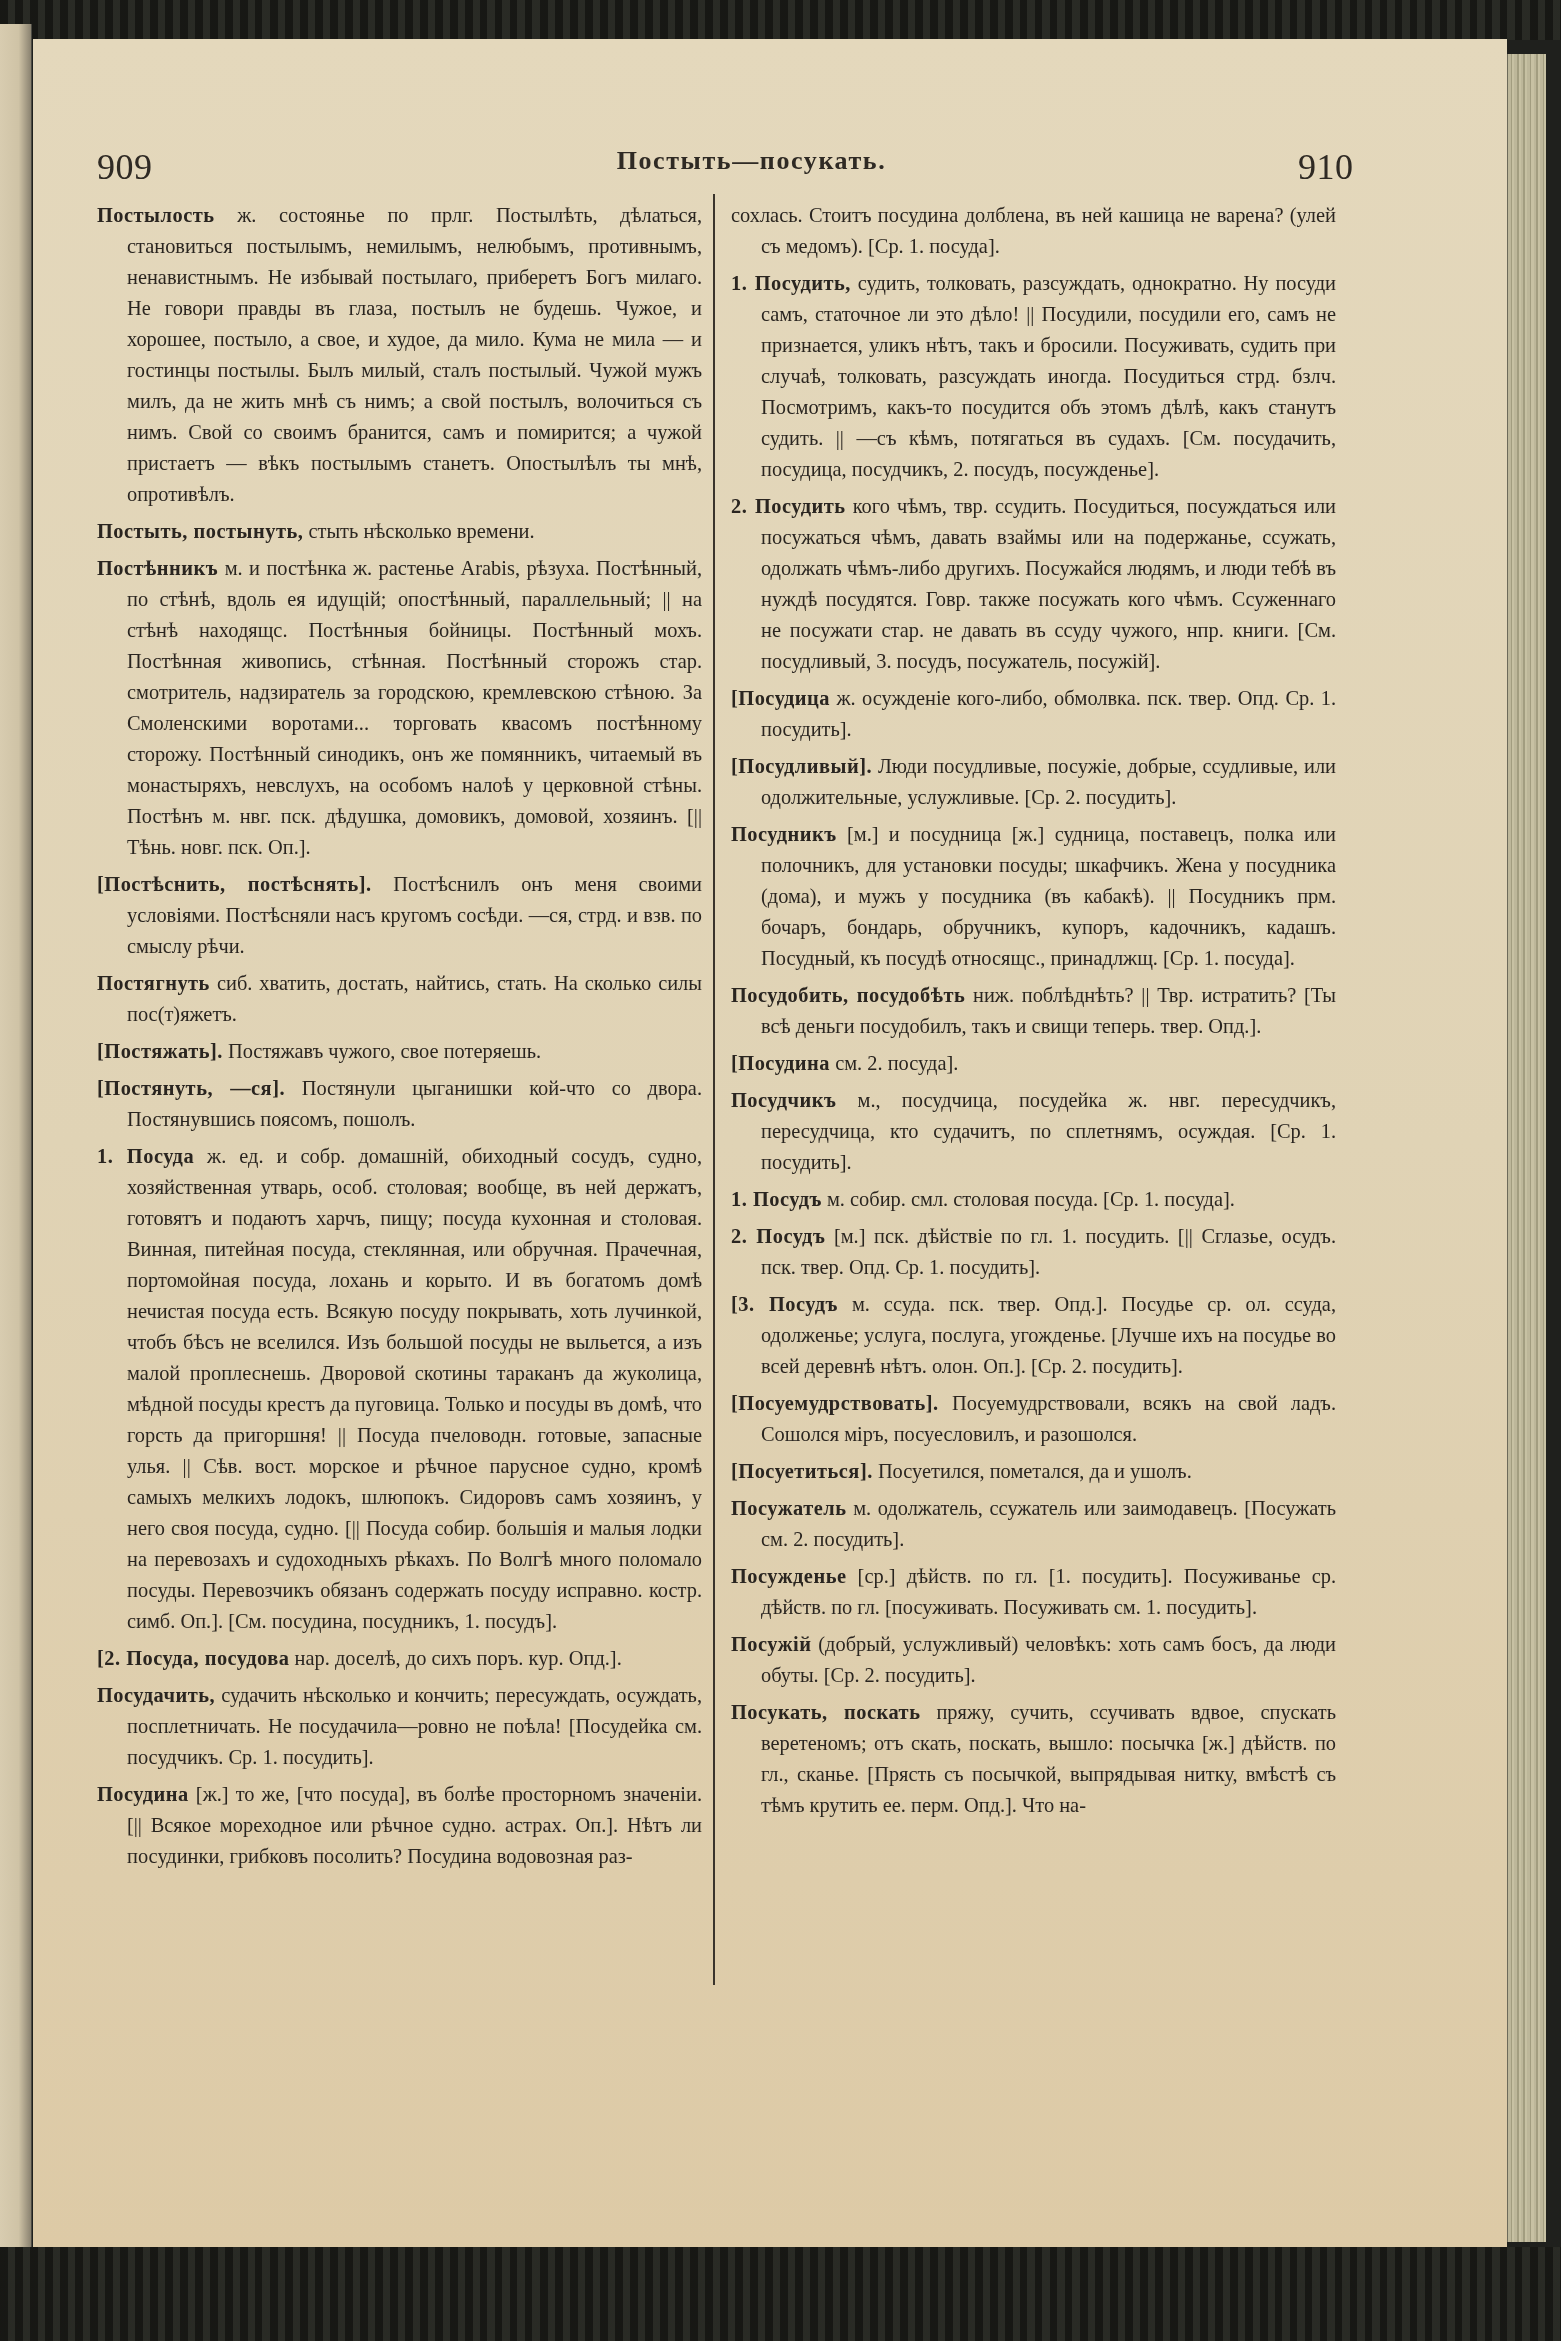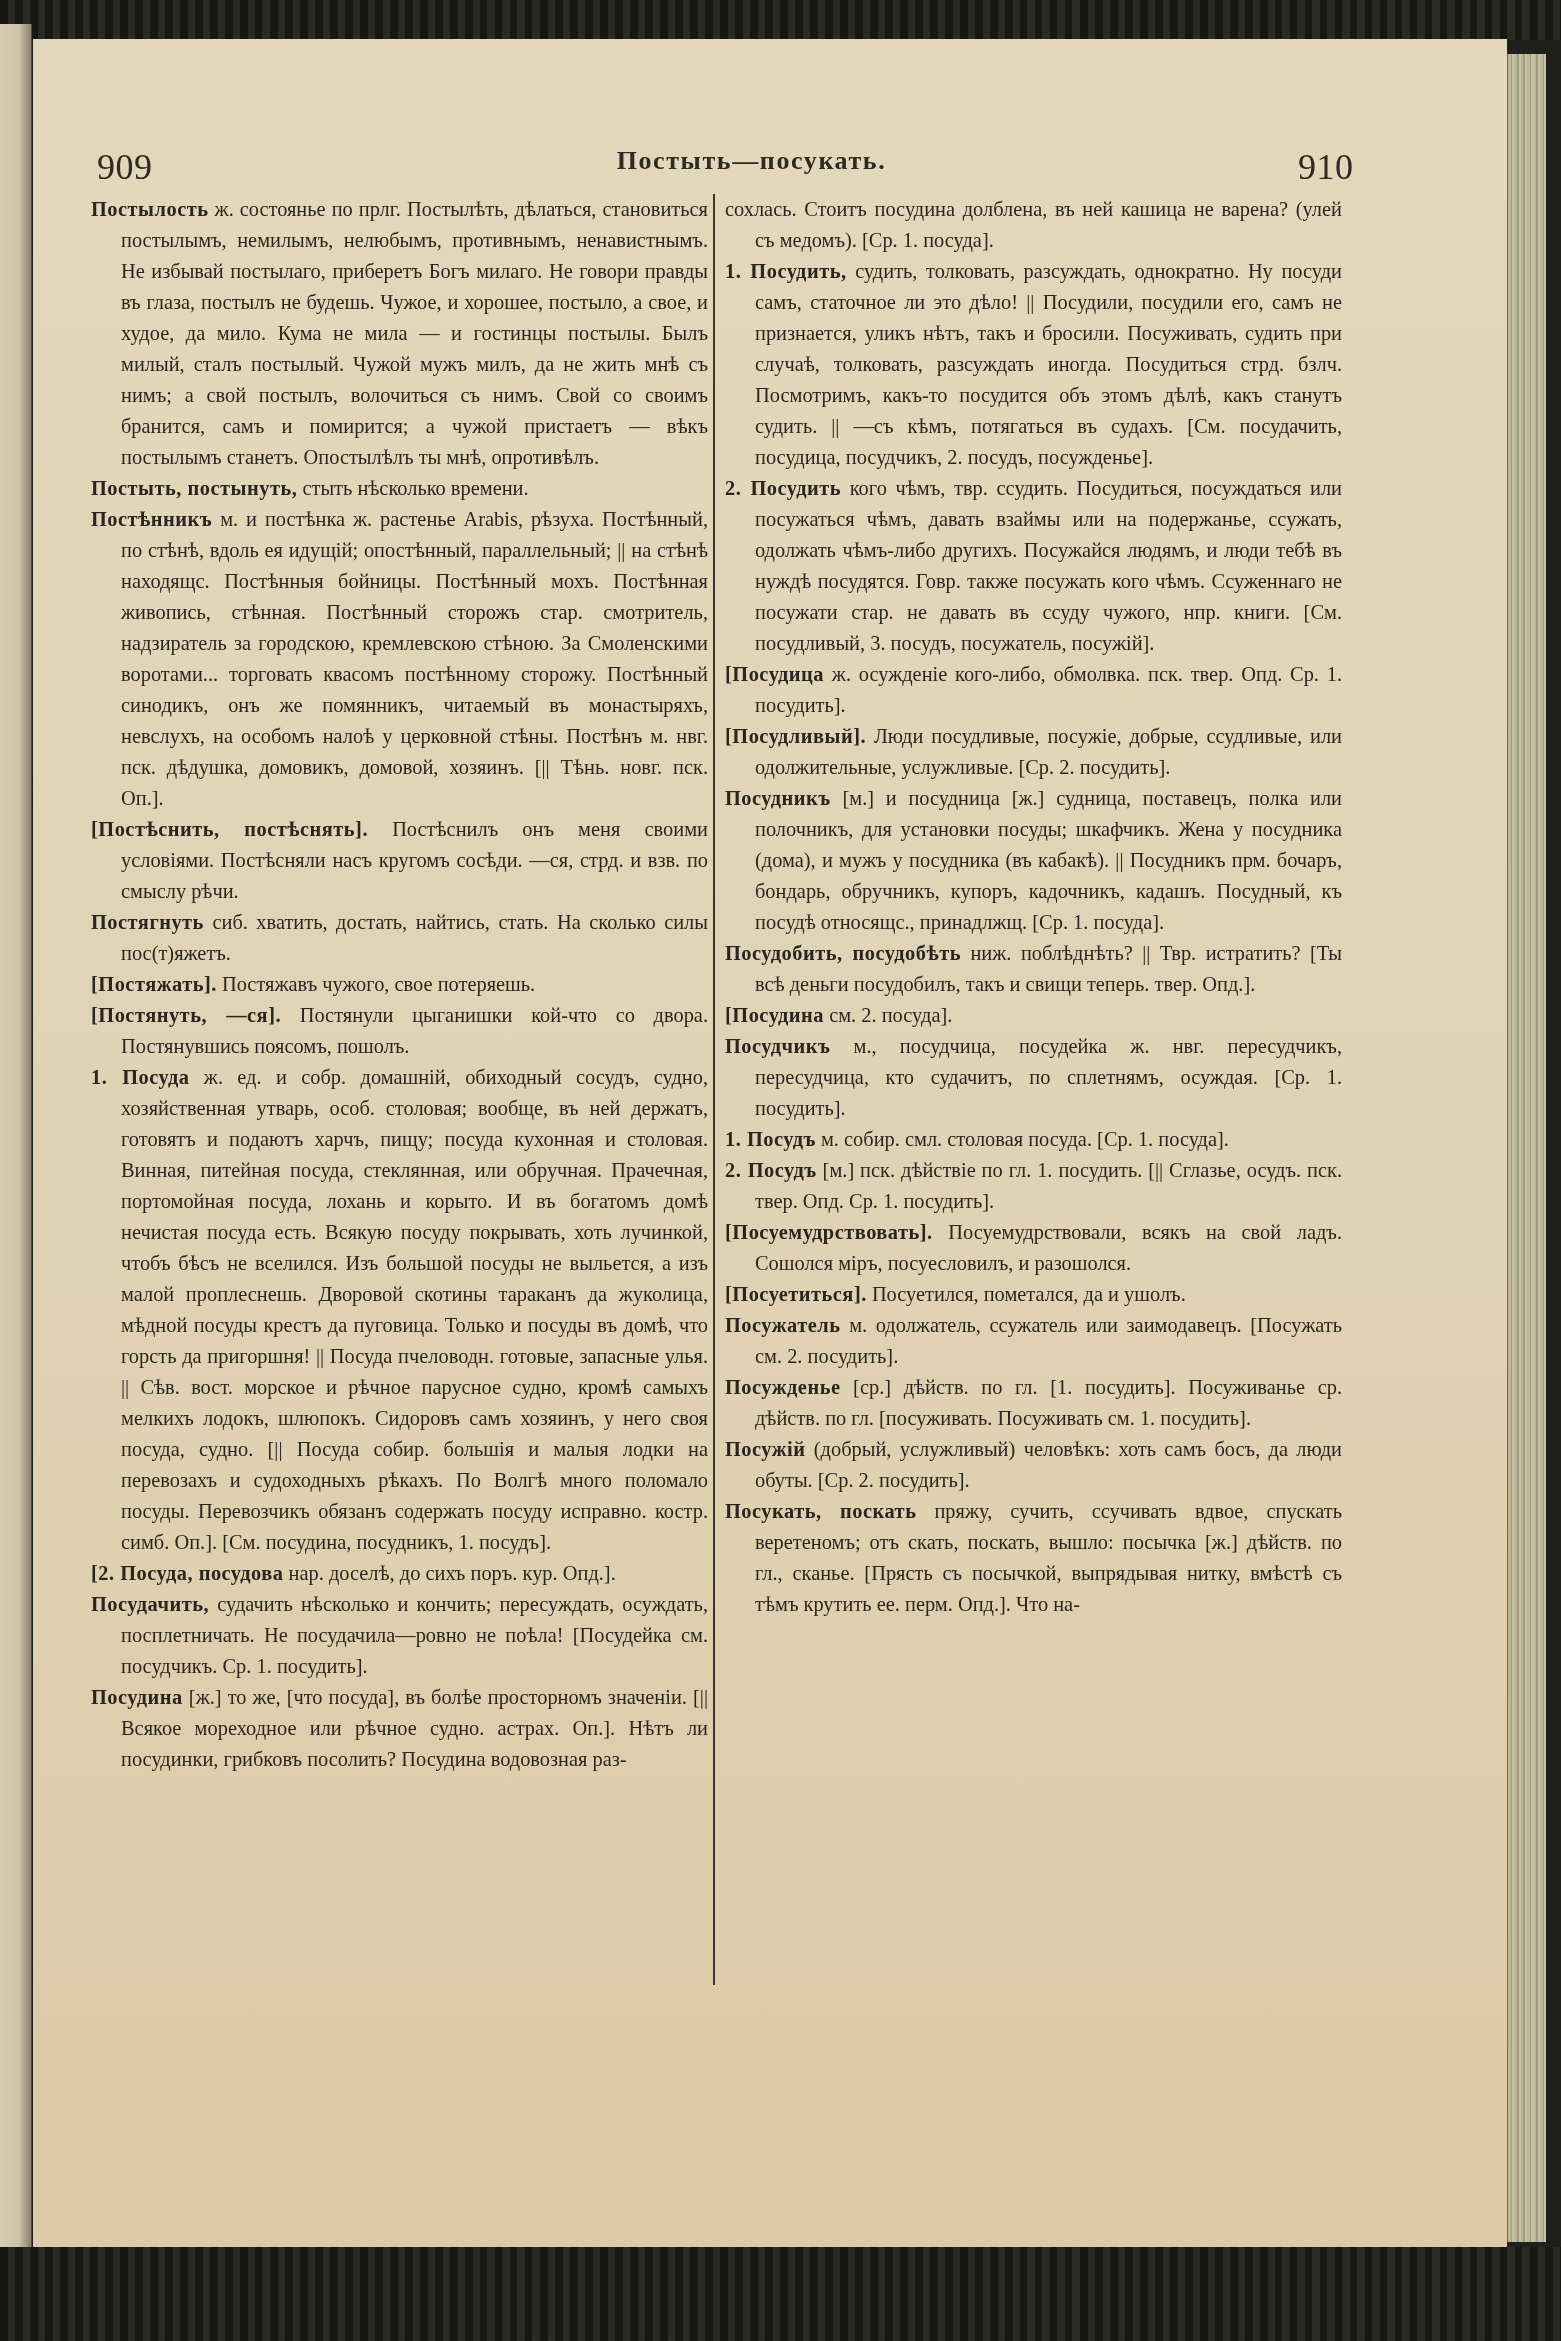--- a/index.html
+++ b/index.html
@@ -46,21 +46,21 @@
   .col {
     position: absolute; top: 155px; width: 617px;
     font-size: 20.4px; line-height: 31px; text-align: justify;
   }
   .col.left { left: 58px; }
   .col.right { left: 692px; }
   .divider {
     position: absolute; left: 680px; top: 155px; width: 1.6px; height: 1791px;
     background: #3a342c;
   }
-  .entry { margin: 0; padding-left: 30px; text-indent: -30px; }
+  .entry { margin: 6px; padding-left: 30px; text-indent: -30px; }
   .entry .hw { font-weight: bold; letter-spacing: 0.5px; }
 </style>
 </head>
 <body>
 
 <div class="fabric top"></div>
 <div class="left-edge"></div>
 <div class="right-edge"></div>
 
 <div class="page">
@@ -89,20 +89,21 @@
       <p class="entry"><span class="hw">1. Посудить,</span> <span>судить, толковать, разсуждать, однократно. Ну посуди самъ, статочное ли это дѣло! || Посудили, посудили его, самъ не признается, уликъ нѣтъ, такъ и бросили. Посуживать, судить при случаѣ, толковать, разсуждать иногда. Посудиться стрд. бзлч. Посмотримъ, какъ-то посудится объ этомъ дѣлѣ, какъ станутъ судить. || —съ кѣмъ, потягаться въ судахъ. [См. посудачить, посудица, посудчикъ, 2. посудъ, посужденье].</span></p>
       <p class="entry"><span class="hw">2. Посудить</span> <span>кого чѣмъ, твр. ссудить. Посудиться, посуждаться или посужаться чѣмъ, давать взаймы или на подержанье, ссужать, одолжать чѣмъ-либо другихъ. Посужайся людямъ, и люди тебѣ въ нуждѣ посудятся. Говр. также посужать кого чѣмъ. Ссуженнаго не посужати стар. не давать въ ссуду чужого, нпр. книги. [См. посудливый, 3. посудъ, посужатель, посужiй].</span></p>
       <p class="entry"><span class="hw">[Посудица</span> <span>ж. осужденiе кого-либо, обмолвка. пск. твер. Опд. Ср. 1. посудить].</span></p>
       <p class="entry"><span class="hw">[Посудливый].</span> <span>Люди посудливые, посужiе, добрые, ссудливые, или одолжительные, услужливые. [Ср. 2. посудить].</span></p>
       <p class="entry"><span class="hw">Посудникъ</span> <span>[м.] и посудница [ж.] судница, поставецъ, полка или полочникъ, для установки посуды; шкафчикъ. Жена у посудника (дома), и мужъ у посудника (въ кабакѣ). || Посудникъ прм. бочаръ, бондарь, обручникъ, купоръ, кадочникъ, кадашъ. Посудный, къ посудѣ относящс., принадлжщ. [Ср. 1. посуда].</span></p>
       <p class="entry"><span class="hw">Посудобить, посудобѣть</span> <span>ниж. поблѣднѣть? || Твр. истратить? [Ты всѣ деньги посудобилъ, такъ и свищи теперь. твер. Опд.].</span></p>
       <p class="entry"><span class="hw">[Посудина</span> <span>см. 2. посуда].</span></p>
       <p class="entry"><span class="hw">Посудчикъ</span> <span>м., посудчица, посудейка ж. нвг. пересудчикъ, пересудчица, кто судачитъ, по сплетнямъ, осуждая. [Ср. 1. посудить].</span></p>
       <p class="entry"><span class="hw">1. Посудъ</span> <span>м. собир. смл. столовая посуда. [Ср. 1. посуда].</span></p>
       <p class="entry"><span class="hw">2. Посудъ</span> <span>[м.] пск. дѣйствiе по гл. 1. посудить. [|| Сглазье, осудъ. пск. твер. Опд. Ср. 1. посудить].</span></p>
+      <p class="entry"><span class="hw">[3. Посудъ</span> <span>м. ссуда. пск. твер. Опд.]. Посудье ср. ол. ссуда, одолженье; услуга, послуга, угожденье. [Лучше ихъ на посудье во всей деревнѣ нѣтъ. олон. Оп.]. [Ср. 2. посудить].</span></p>
       <p class="entry"><span class="hw">[Посуемудрствовать].</span> <span>Посуемудрствовали, всякъ на свой ладъ. Сошолся мiръ, посуесловилъ, и разошолся.</span></p>
       <p class="entry"><span class="hw">[Посуетиться].</span> <span>Посуетился, пометался, да и ушолъ.</span></p>
       <p class="entry"><span class="hw">Посужатель</span> <span>м. одолжатель, ссужатель или заимодавецъ. [Посужать см. 2. посудить].</span></p>
       <p class="entry"><span class="hw">Посужденье</span> <span>[ср.] дѣйств. по гл. [1. посудить]. Посуживанье ср. дѣйств. по гл. [посуживать. Посуживать см. 1. посудить].</span></p>
       <p class="entry"><span class="hw">Посужiй</span> <span>(добрый, услужливый) человѣкъ: хоть самъ босъ, да люди обуты. [Ср. 2. посудить].</span></p>
       <p class="entry"><span class="hw">Посукать, поскать</span> <span>пряжу, сучить, ссучивать вдвое, спускать веретеномъ; отъ скать, поскать, вышло: посычка [ж.] дѣйств. по гл., сканье. [Прясть съ посычкой, выпрядывая нитку, вмѣстѣ съ тѣмъ крутить ее. перм. Опд.]. Что на-</span></p>
     </div>
 </div>
 
 <div class="fabric bottom"></div>

